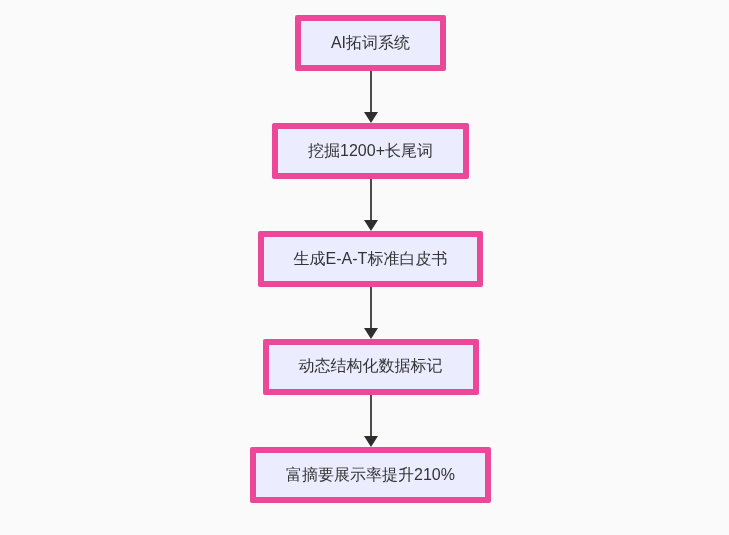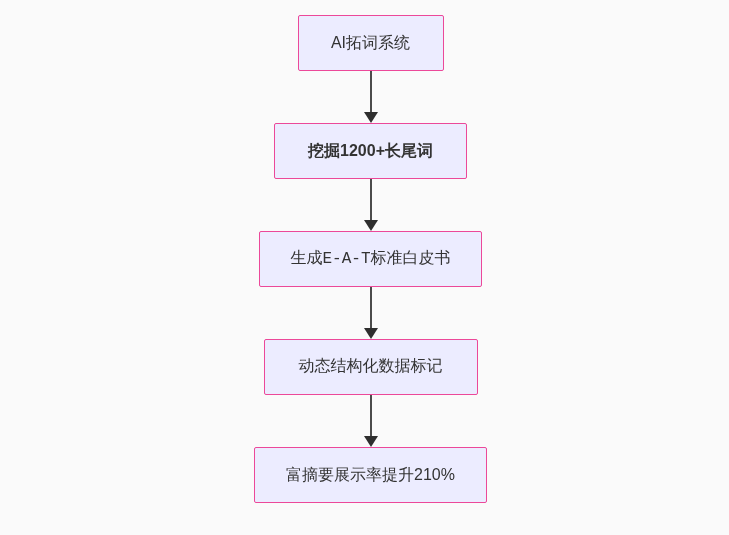--- a/index.html
+++ b/index.html
@@ -25,31 +25,31 @@
     flex-direction: column;
     align-items: center;
   }
   .flow-node {
     box-sizing: border-box;
     height: 56px;
     display: flex;
     align-items: center;
     justify-content: center;
     background: #ececff;
-    border: 1px solid #ec4899;
+    border: 6px solid #ec4899;
     border-radius: 2px;
     color: #333333;
     font-size: 16px;
     line-height: 1;
     padding: 0 30px;
     white-space: nowrap;
   }
   .flow-node.n1 { min-width: 146px; }
-  .flow-node.n2 { min-width: 193px; font-weight: bold; }
-  .flow-node.n3 { min-width: 220px; font-family: Liberation Mono, monospace; }
+  .flow-node.n2 { min-width: 193px; }
+  .flow-node.n3 { min-width: 220px; }
   .flow-node.n4 { min-width: 214px; font-family: Liberation Mono, monospace; }
   .flow-node.n5 { min-width: 233px; align-items: center; }
   .flow-arrow {
     height: 52px;
     display: flex;
     flex-direction: column;
     align-items: center;
   }
   .flow-arrow .arrow-line {
     width: 2px;

